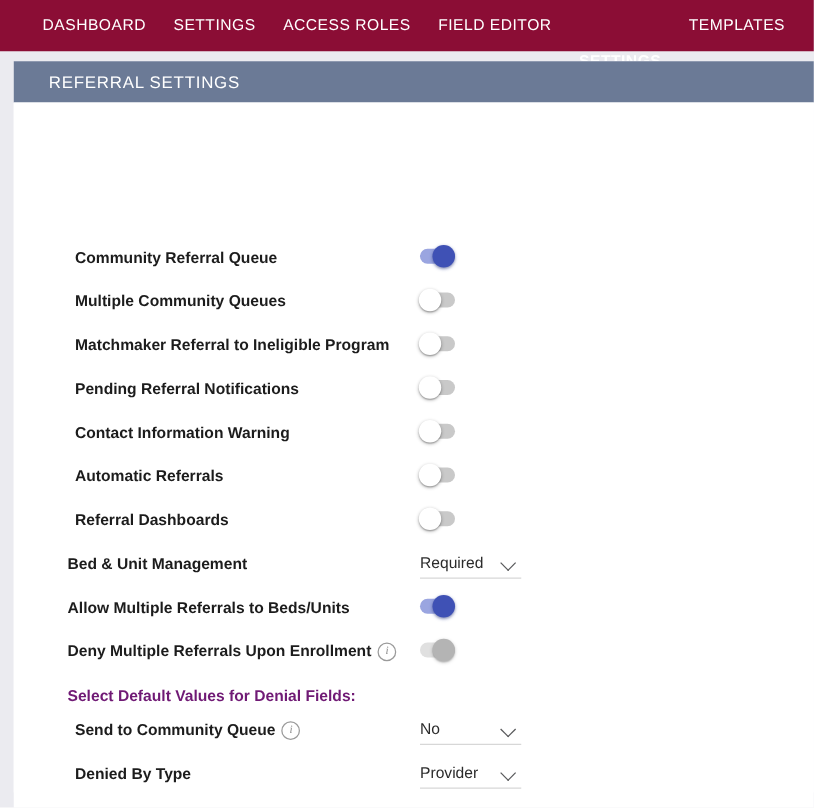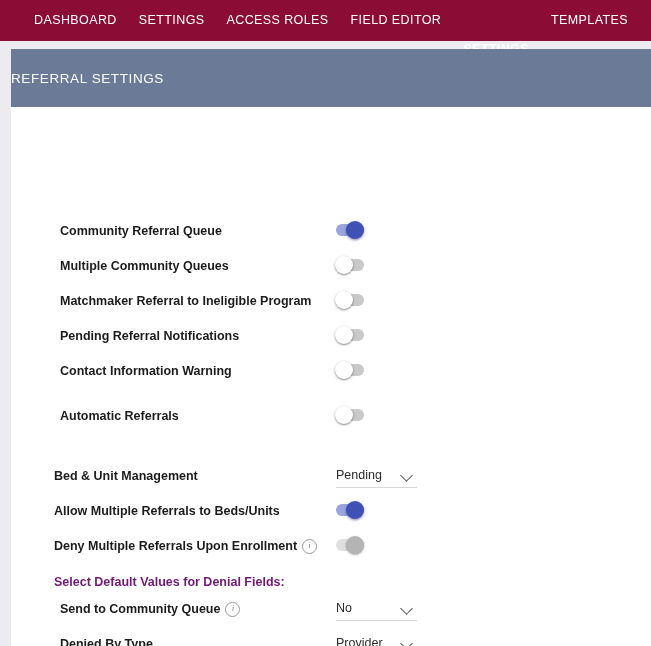--- a/index.html
+++ b/index.html
@@ -56,25 +56,25 @@
   
   .card-wrap {
     position: absolute;
     left: 11px;
     top: 49px;
     width: 640px;
     height: 597px;
     background: #ffffff;
   }
   .card-header {
-    height: 58px;
+    height: 33px;
     background: #6b7a96;
     display: flex;
     align-items: center;
-    padding-left: 0;
+    padding-left: 28px;
     box-sizing: border-box;
   }
   .card-header-title {
     color: #ffffff;
     font-size: 13.5px;
     letter-spacing: 0.6px;
   }
 
   .card-body {
     position: relative;
@@ -235,21 +235,21 @@
 
   <div class="card-header">
     <span class="card-header-title">REFERRAL SETTINGS</span>
   </div>
 
   <div class="card-body" id="card-body">
 
     <div class="row" style="top:358px;">
       <span class="row-label label-indent-2">Bed &amp; Unit Management</span>
       <div class="select select-sm" style="top:-2px;">
-        <span class="select-value">Pending</span>
+        <span class="select-value">Required</span>
         <span class="chev"></span>
       </div>
     </div>
 
     <div class="row" style="top:393px;">
       <span class="row-label label-indent-2">Allow Multiple Referrals to Beds/Units</span>
       <div class="toggle on" style="top:0px;">
         <span class="track"></span>
         <span class="knob"></span>
       </div>
@@ -315,21 +315,28 @@
           <span class="knob"></span>
         </div>
       </div>
       <div class="row" style="top: 253px;">
         <span class="row-label label-indent-1">Contact Information Warning</span>
         <div class="toggle " style="top: 0px;">
           <span class="track"></span>
           <span class="knob"></span>
         </div>
       </div>
-      <div class="row" style="top: 298px;">
+      <div class="row" style="top: 288px;">
         <span class="row-label label-indent-1">Automatic Referrals</span>
         <div class="toggle " style="top: 0px;">
           <span class="track"></span>
           <span class="knob"></span>
         </div>
       </div>
+      <div class="row" style="top: 323px;">
+        <span class="row-label label-indent-1">Referral Dashboards</span>
+        <div class="toggle " style="top: 0px;">
+          <span class="track"></span>
+          <span class="knob"></span>
+        </div>
+      </div>
     </div>
 </div>
 
 </body></html>

